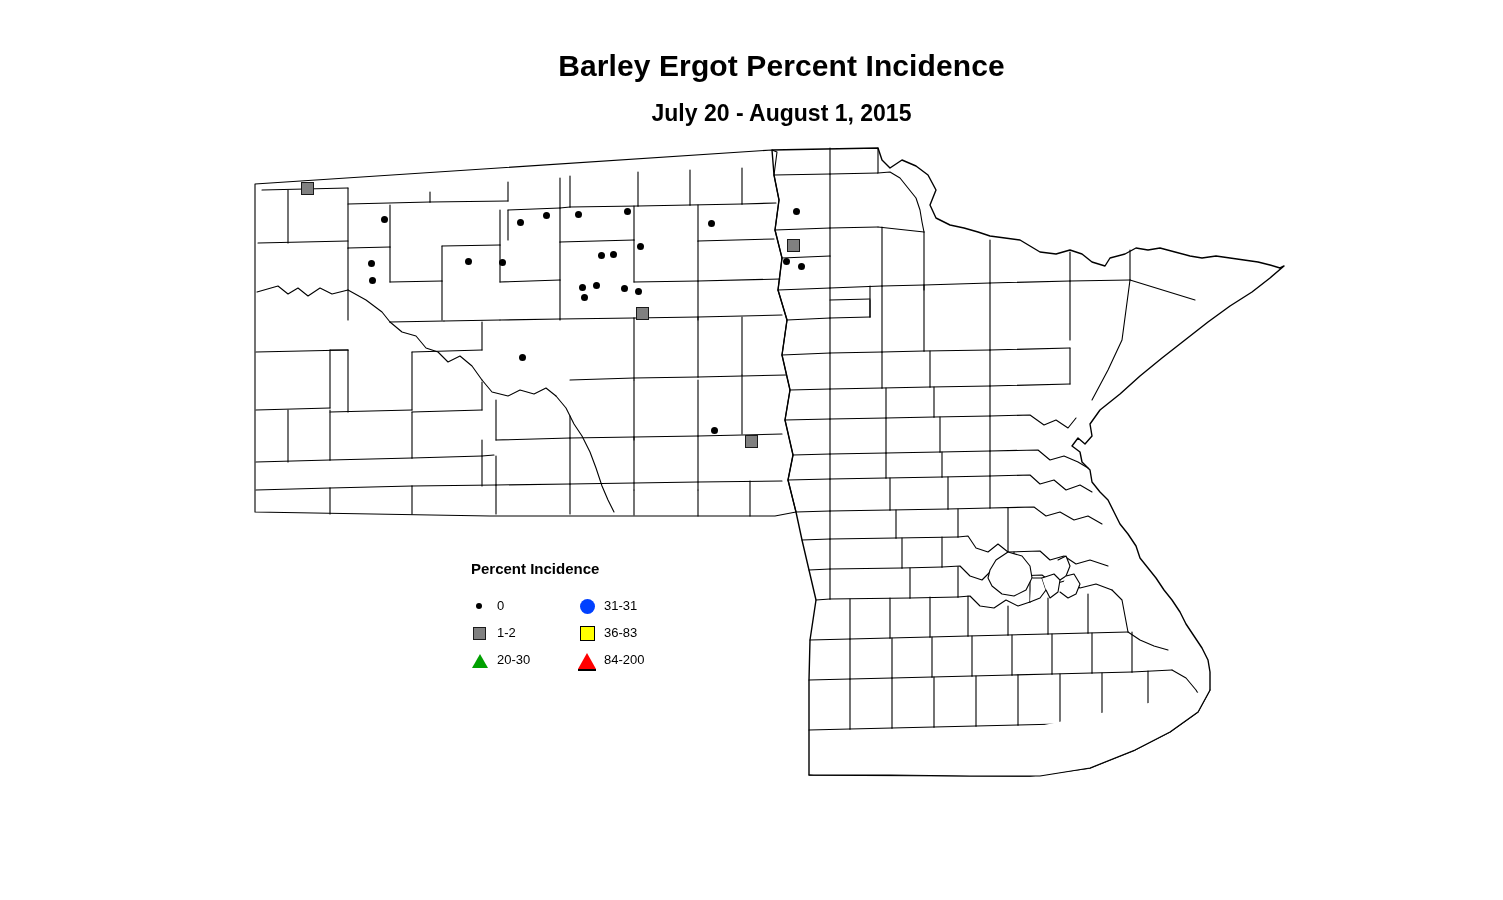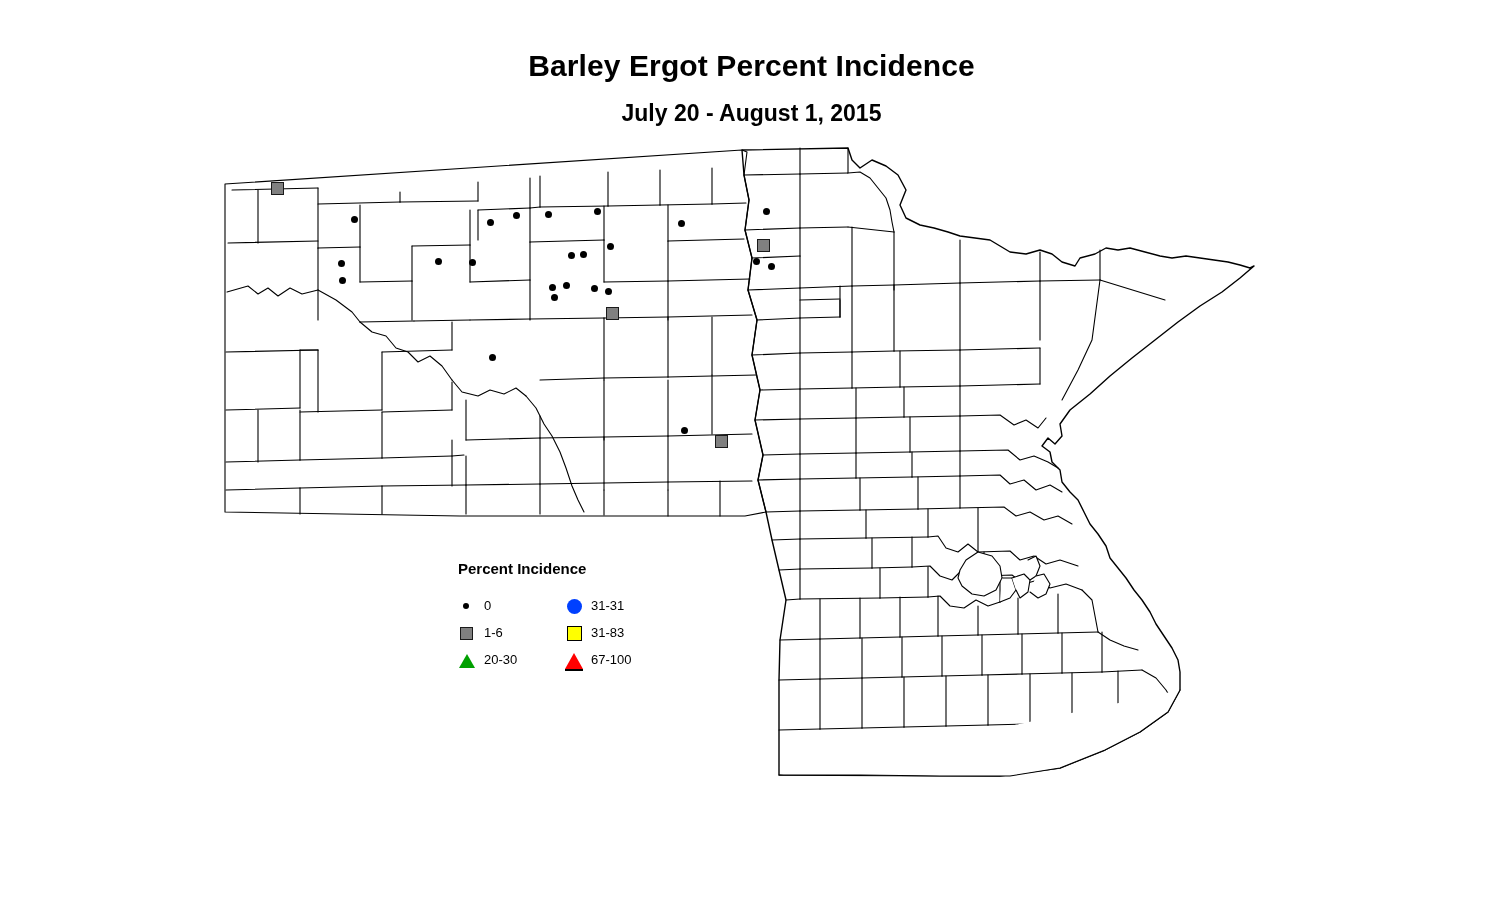--- a/index.html
+++ b/index.html
@@ -14,20 +14,21 @@
     position: relative;
     overflow: hidden;
     font-family: "Liberation Sans", sans-serif;
     color: #000000;
   }
 
   #page-root {
     position: absolute;
     inset: 0;
     background: #ffffff;
+    margin-left: 30px;
   }
 
   
   .title-block {
     position: absolute;
     top: 0;
     left: 0;
     width: 1503px;
     text-align: center;
     pointer-events: none;
@@ -99,21 +100,21 @@
     margin-left: -6.5px;
     margin-top: -6.5px;
     background: #808080;
     border: 1.5px solid #1a1a1a;
     box-sizing: border-box;
   }
 
   
   #legend {
     position: absolute;
-    left: 458px;
+    left: 441px;
     top: 560px;
     width: 215px;
     height: 120px;
   }
   .legend-title {
     position: absolute;
     left: 0;
     top: 0;
     font-size: 15px;
     font-weight: bold;
@@ -578,45 +579,45 @@
       <div class="legend-row">
         <span class="legend-swatch">
             <span class="sw-dot"></span>
           </span>
         <span class="legend-label">0</span>
       </div>
       <div class="legend-row">
         <span class="legend-swatch">
             <span class="sw-square"></span>
           </span>
-        <span class="legend-label">1-6</span>
+        <span class="legend-label">1-2</span>
       </div>
       <div class="legend-row">
         <span class="legend-swatch">
             <span class="sw-triangle"></span>
           </span>
         <span class="legend-label">20-30</span>
       </div>
     </div>
 
     <div class="legend-col right">
       <div class="legend-row">
         <span class="legend-swatch">
             <span class="sw-circle"></span>
           </span>
         <span class="legend-label">31-31</span>
       </div>
       <div class="legend-row">
         <span class="legend-swatch">
             <span class="sw-squareY"></span>
           </span>
-        <span class="legend-label">31-83</span>
+        <span class="legend-label">36-83</span>
       </div>
       <div class="legend-row">
         <span class="legend-swatch">
             <span class="sw-triangleR"></span>
           </span>
-        <span class="legend-label">67-100</span>
+        <span class="legend-label">84-200</span>
       </div>
     </div>
   </div>
 
 </div>
 
 </body></html>

